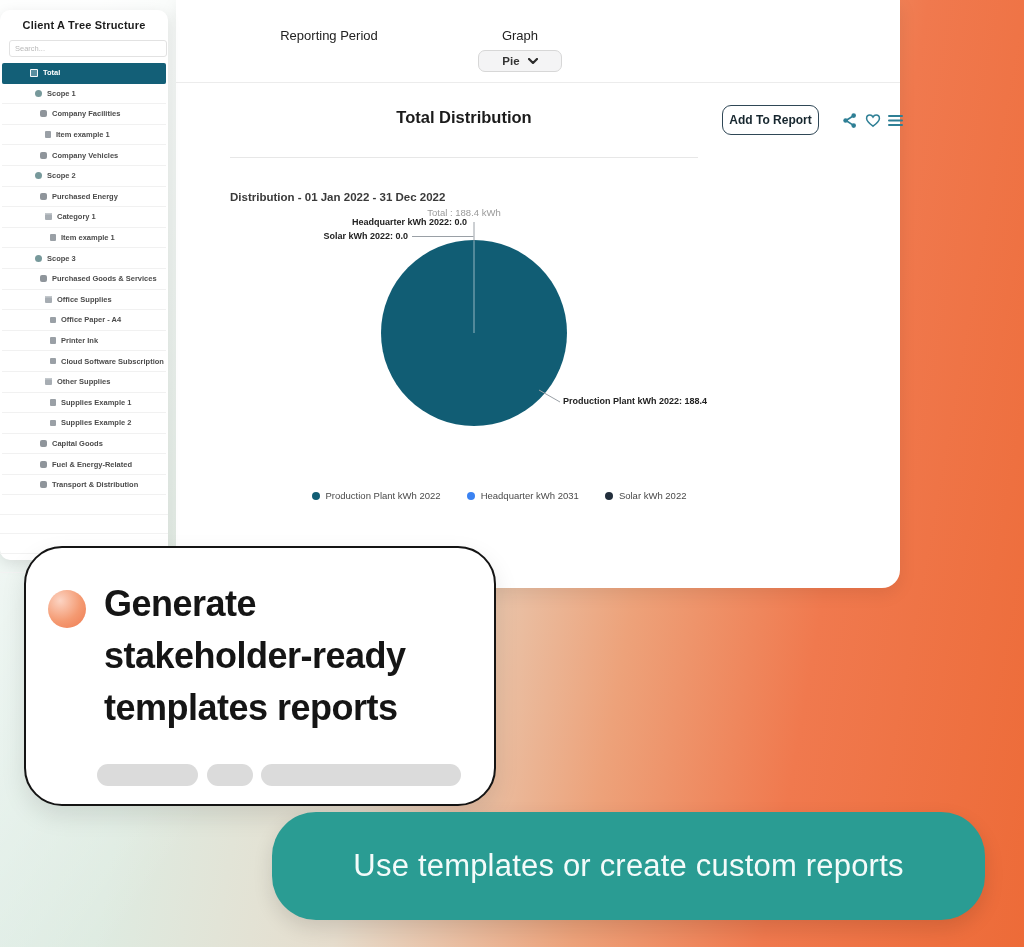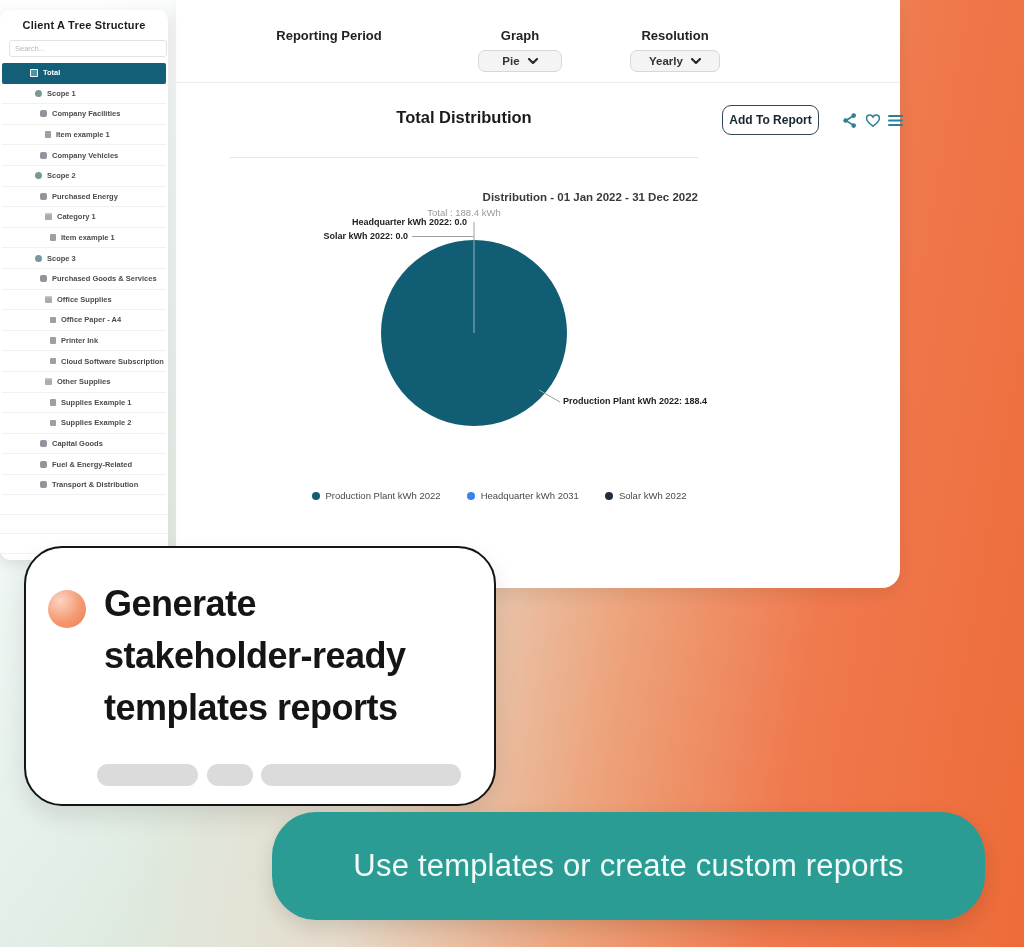--- a/index.html
+++ b/index.html
@@ -25,33 +25,33 @@
   .t-icon.category{background:#8f959b;}
   .t-icon.doc{background:#a7adb3;border-radius:1px;box-shadow:inset 0 1.5px 0 #c4c9cd;}
   .t-icon.item{width:6px;height:6.5px;background:#9aa0a6;border-radius:1px;}
   .t-icon.building{background:rgba(255,255,255,.3);border:1px solid rgba(255,255,255,.95);border-radius:1px;width:6px;height:6px;}
   .tree-filler{height:78px;background:repeating-linear-gradient(to bottom, transparent 0 18.6px, #f2f2f2 18.6px 19.6px);}
 
   
   .main-card{position:absolute;left:176px;top:0;width:724px;height:588px;background:#fff;border-radius:0 0 18px 18px;box-shadow:0 6px 18px rgba(0,0,0,.08);z-index:2;}
   .topbar{position:absolute;left:0;top:0;width:100%;height:82px;border-bottom:1px solid #ececec;}
   .filter-group{position:absolute;top:28px;display:flex;flex-direction:column;gap:7px;align-items:center;}
-  .filter-label{font-size:13px;font-weight:bold;color:#222;}
+  .filter-label{font-size:13px;font-weight:normal;color:#222;}
   .filter-pill{display:flex;align-items:center;justify-content:center;gap:8px;height:22px;width:100%;background:#f4f4f5;border:1px solid #d7d7d7;border-radius:7px;font-size:11.5px;font-weight:bold;color:#333;cursor:pointer;box-sizing:border-box;}
   .chev{width:10px;height:6px;flex:none;}
 
   .panel-title{position:absolute;left:54px;top:108px;width:468px;text-align:center;font-size:16.5px;font-weight:bold;color:#1b1b1b;}
   .add-report-btn{position:absolute;left:546px;top:105px;width:97px;height:30px;background:#fff;border:1.6px solid #2f4756;border-radius:9px;font-size:12px;font-weight:bold;color:#16262e;cursor:pointer;font-family:inherit;}
   .action-icons{position:absolute;left:666px;top:112px;display:flex;align-items:center;gap:7px;color:#2e7f95;}
   .action-icons svg{display:block;cursor:pointer;}
   .header-divider{position:absolute;left:54px;top:157px;width:468px;height:1px;background:#e7e7e7;}
 
   
   .chart-col{position:absolute;left:54px;top:165px;width:468px;height:310px;}
-  .chart-title{position:absolute;top:26px;left:0;width:100%;text-align:right;font-size:11.5px;font-weight:bold;color:#3a3a3a;}
+  .chart-title{position:absolute;top:26px;left:0;width:100%;text-align:left;font-size:11.5px;font-weight:bold;color:#3a3a3a;}
   .chart-subtitle{position:absolute;top:42px;left:0;width:100%;text-align:center;font-size:9.5px;color:#9a9a9a;}
   .pie-circle{position:absolute;left:151px;top:75px;width:186px;height:186px;border-radius:50%;}
   .pie-lines{position:absolute;left:0;top:0;pointer-events:none;}
   .pie-label{position:absolute;font-size:9px;font-weight:bold;color:#222;white-space:nowrap;}
   .pl-headquarter{top:52px;right:231px;}
   .pl-solar{top:66px;right:290px;}
   .pl-production{top:231px;left:333px;}
   .legend{position:absolute;left:0;right:-70px;top:277px;display:flex;justify-content:center;gap:26px;margin-top:48px;}
   .legend-item{display:flex;align-items:center;gap:6px;font-size:9.5px;color:#4a4a4a;cursor:pointer;}
   .legend-dot{width:8px;height:8px;border-radius:50%;flex:none;}
@@ -168,29 +168,20 @@
 <section class="main-card">
 
   <div class="topbar">
     <div class="filter-group" style="left:64px;width:178px;">
       <div class="filter-label">Reporting Period</div>
     </div>
     <div class="filter-group" style="left:302px;width:84px;">
       <div class="filter-label">Graph</div>
       <div class="filter-pill">
         <span>Pie</span>
-        <svg class="chev" viewBox="0 0 10 6">
-            <polyline points="1,1 5,5 9,1" fill="none" stroke="#2b2b2b" stroke-width="2.2" stroke-linecap="round" stroke-linejoin="round"></polyline>
-          </svg>
-      </div>
-    </div>
-    <div class="filter-group" style="left:454px;width:90px;">
-      <div class="filter-label">Resolution</div>
-      <div class="filter-pill">
-        <span>Yearly</span>
         <svg class="chev" viewBox="0 0 10 6">
             <polyline points="1,1 5,5 9,1" fill="none" stroke="#2b2b2b" stroke-width="2.2" stroke-linecap="round" stroke-linejoin="round"></polyline>
           </svg>
       </div>
     </div>
   </div>
 
   <div class="panel-title">Total Distribution</div>
 
   <button class="add-report-btn">Add To Report</button>

